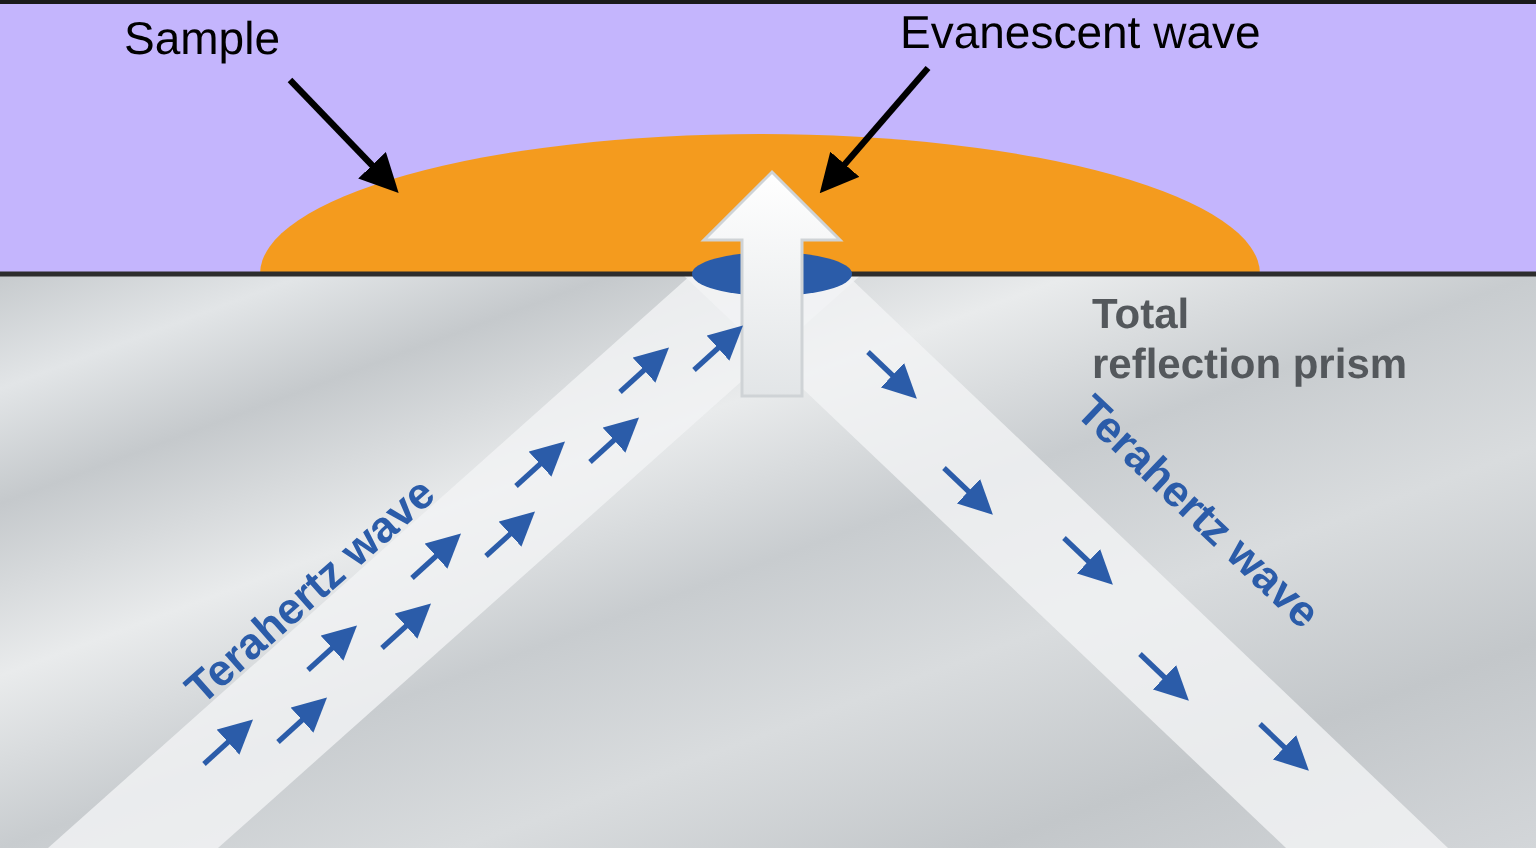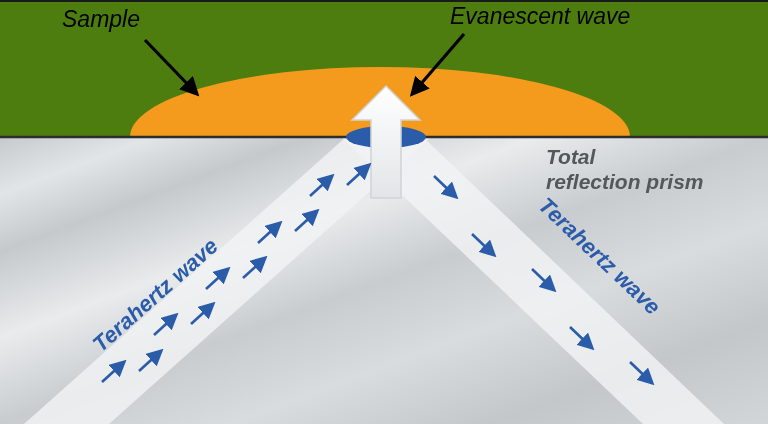--- a/index.html
+++ b/index.html
@@ -1,22 +1,21 @@
 <!DOCTYPE html>
 <html><head>
 <meta charset="utf-8">
 <style>
   html,body{margin:0;padding:0;background:#fff;}
   .canvas{
     position:relative;
     width:768px;height:424px;
     overflow:hidden;
-    background:#4d7c0f;
+    background:#c4b5fd;
     font-family:"Liberation Sans", sans-serif;
-    font-style:italic;
   }
   svg{display:block;}
   text{font-family:"Liberation Sans", sans-serif;}
 </style>
 </head>
 <body>
 
 <div class="canvas">
   <svg width="768" height="424" viewBox="0 0 768 424">
     <defs>

